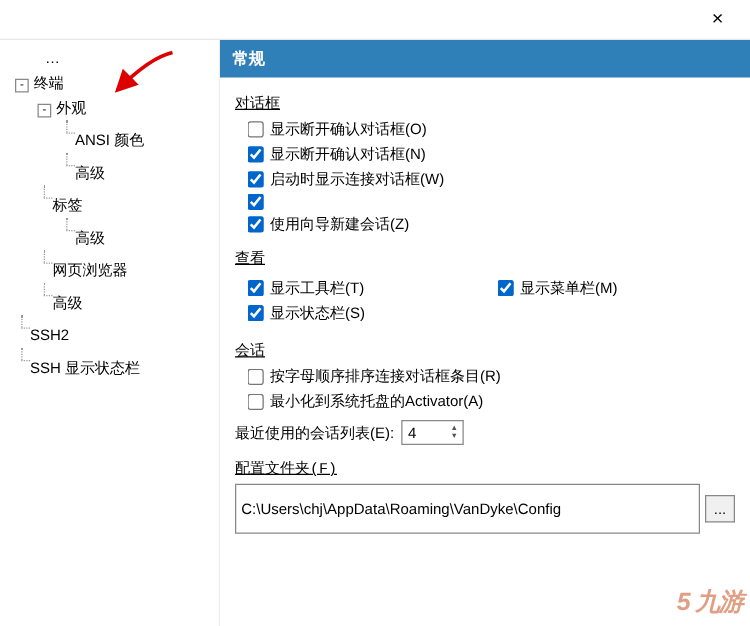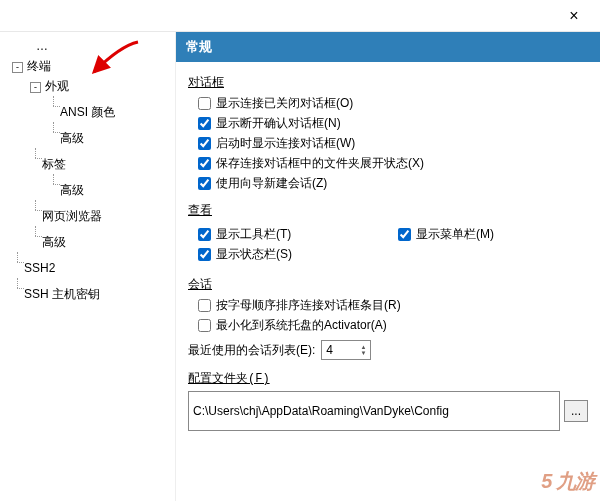--- a/index.html
+++ b/index.html
@@ -60,42 +60,41 @@
         <li><span class="sp" style="width:34px"></span><span class="label">…</span></li>
         <li><span class="sp" style="width:10px"></span><span class="ex">-</span><span class="label">终端</span></li>
         <li><span class="sp" style="width:28px"></span><span class="ex">-</span><span class="label">外观</span></li>
         <li><span class="sp" style="width:46px"></span><span class="conn"></span><span class="label">ANSI 颜色</span></li>
         <li><span class="sp" style="width:46px"></span><span class="conn"></span><span class="label">高级</span></li>
         <li><span class="sp" style="width:28px"></span><span class="conn"></span><span class="label">标签</span></li>
         <li><span class="sp" style="width:46px"></span><span class="conn"></span><span class="label">高级</span></li>
         <li><span class="sp" style="width:28px"></span><span class="conn"></span><span class="label">网页浏览器</span></li>
         <li><span class="sp" style="width:28px"></span><span class="conn"></span><span class="label">高级</span></li>
         <li><span class="sp" style="width:10px"></span><span class="conn"></span><span class="label">SSH2</span></li>
-        <li><span class="sp" style="width:10px"></span><span class="conn"></span><span class="label">SSH 主机密钥</span></li>
+        <li><span class="sp" style="width:10px"></span><span class="conn"></span><span class="label">SSH 显示状态栏</span></li>
       </ul>
     </div>
     <div class="right">
       <div class="header">常规</div>
       <div class="content">
         <div class="grp-title">对话框</div>
         <div class="field-row">
             <input type="checkbox" style="">
-            <span>显示连接已关闭对话框(O)</span>
+            <span>显示断开确认对话框(O)</span>
           </div>
         <div class="field-row">
             <input type="checkbox" checked="" style="">
             <span>显示断开确认对话框(N)</span>
           </div>
         <div class="field-row">
             <input type="checkbox" checked="" style="">
             <span>启动时显示连接对话框(W)</span>
           </div>
         <div class="field-row">
             <input type="checkbox" checked="" style="">
-            <span>保存连接对话框中的文件夹展开状态(X)</span>
           </div>
         <div class="field-row">
             <input type="checkbox" checked="" style="">
             <span>使用向导新建会话(Z)</span>
           </div>
 
         <div class="grp-title" style="margin-top:10px">查看</div>
         <div class="two-col">
           <div class="col">
             <div class="field-row">

